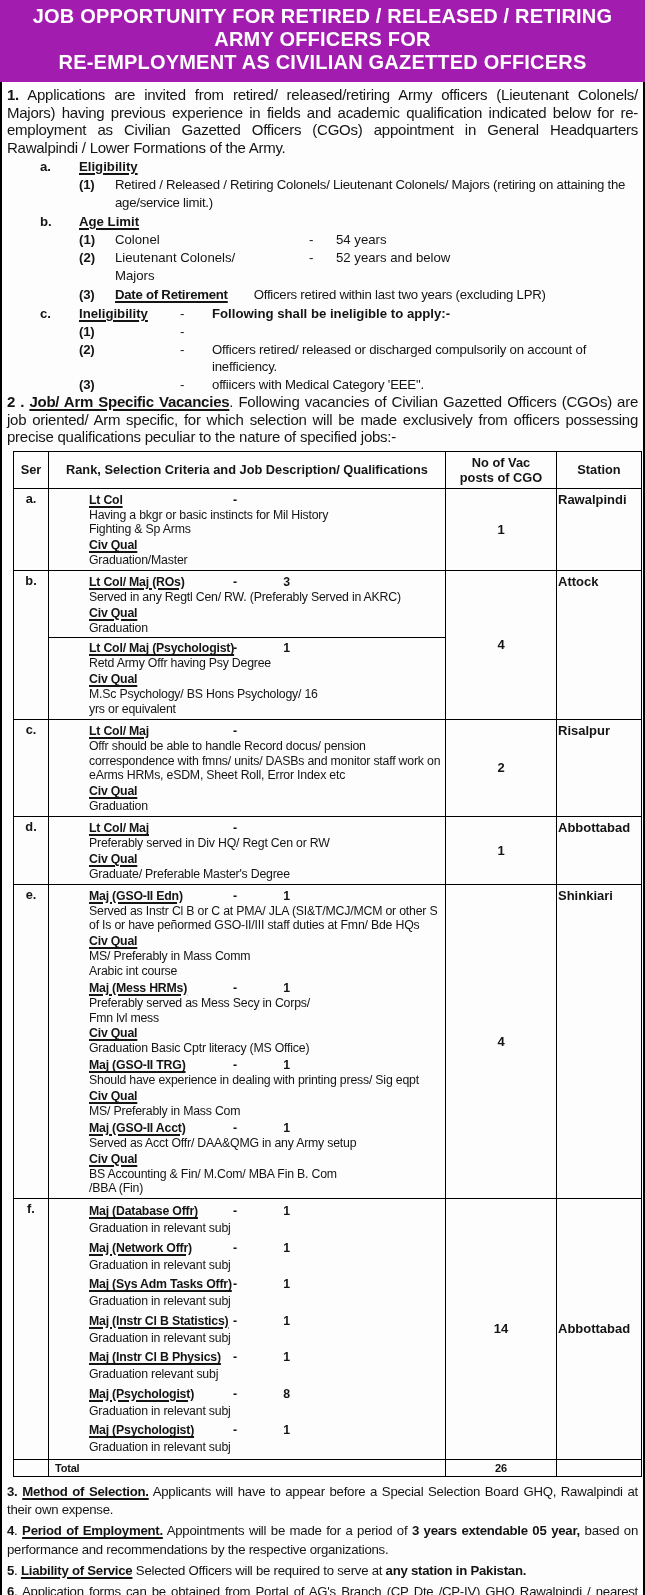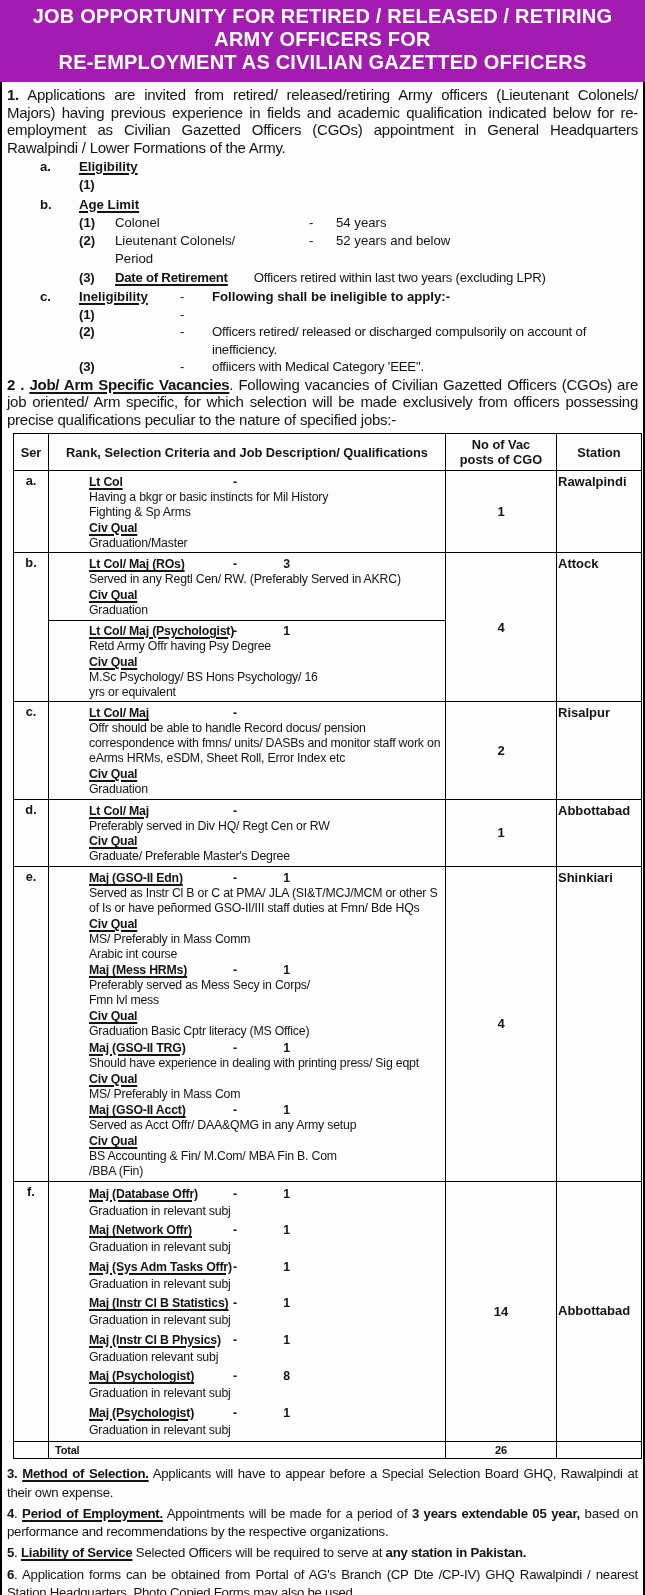--- a/index.html
+++ b/index.html
@@ -71,35 +71,36 @@
     <div class="hline">ARMY OFFICERS FOR</div>
     <div class="hline">RE-EMPLOYMENT AS CIVILIAN GAZETTED OFFICERS</div>
   </div>
 
   <div class="bodyarea">
     <div id="intro">
         <div class="para"><span class="b">1.</span><span> Applications are invited from retired/ released/retiring Army officers (Lieutenant Colonels/ Majors) having previous experience in fields and academic qualification indicated below for re-employment as Civilian Gazetted Officers (CGOs) appointment in General Headquarters Rawalpindi / Lower Formations of the Army.</span></div>
         <div class="label-line"><span class="lbl">a.</span><span><span class="b u">Eligibility</span></span></div>
         <div class="num-item">
           <span class="lbl">(1)</span>
+          <div><span>Retired / Released / Retiring Colonels/ Lieutenant Colonels/ Majors (retiring on attaining the age/service limit.)</span></div>
         </div>
         <div class="label-line"><span class="lbl">b.</span><span><span class="b u">Age Limit</span></span></div>
         <div class="age-row">
           <span class="lbl">(1)</span>
           <div>
             <div>Colonel</div>
           </div>
           <span>-</span>
           <span>54 years</span>
         </div>
         <div class="age-row">
           <span class="lbl">(2)</span>
           <div>
             <div>Lieutenant Colonels/</div>
-            <div>Period</div>
+            <div>Majors</div>
           </div>
           <span>-</span>
           <span>52  years and below</span>
         </div>
         <div class="date-row">
           <span class="lbl">(3)</span>
           <span class="ttl">Date of Retirement</span>
           <span>Officers retired within last two years (excluding LPR)</span>
         </div>
         <div class="dash-line">

